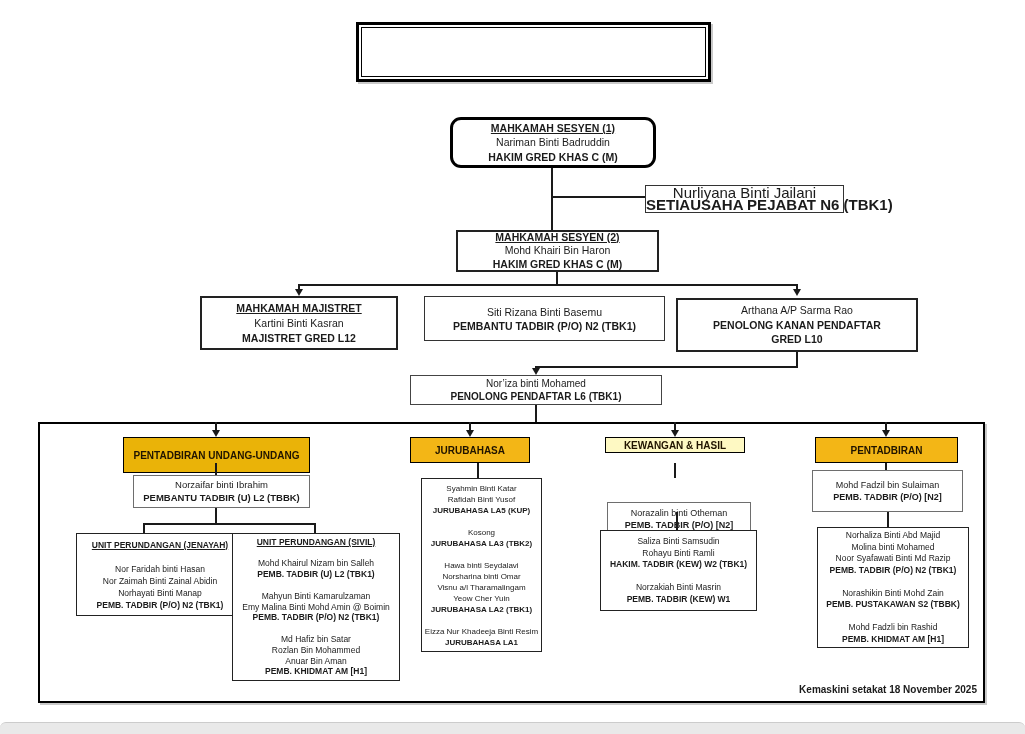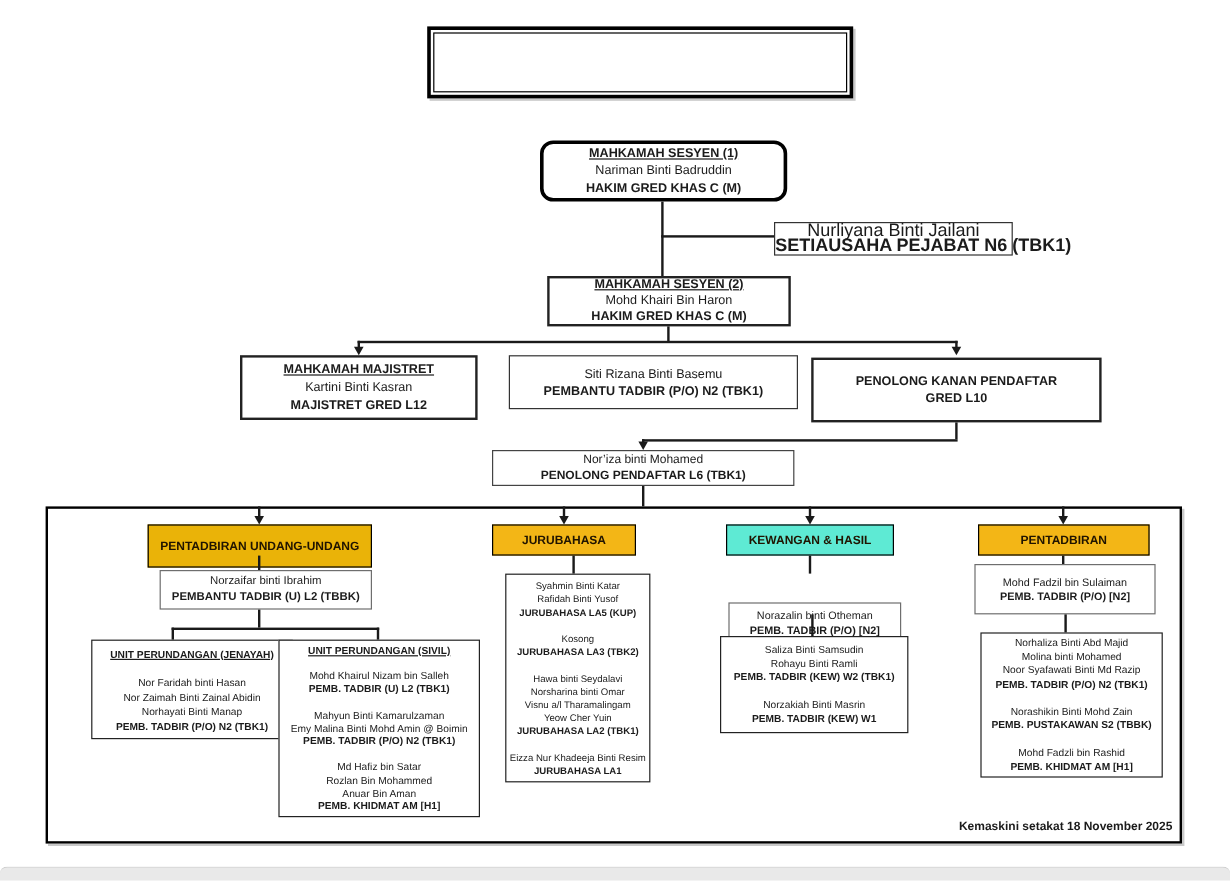--- a/index.html
+++ b/index.html
@@ -50,34 +50,35 @@
   <div class="bx" style="left:200px;top:296px;width:198px;height:54px;border:2px solid #222;font-size:10.5px;line-height:15px;">
       <div class="ln b u">MAHKAMAH MAJISTRET</div>
       <div class="ln">Kartini Binti Kasran</div>
       <div class="ln b">MAJISTRET GRED L12</div>
     </div>
   <div class="bx" style="left:424px;top:296px;width:241px;height:45px;border:1.5px solid #333;font-size:10.5px;line-height:14px;">
       <div class="ln">Siti Rizana Binti Basemu</div>
       <div class="ln b">PEMBANTU TADBIR (P/O) N2 (TBK1)</div>
     </div>
   <div class="bx" style="left:676px;top:298px;width:242px;height:54px;border:2px solid #222;font-size:10.5px;line-height:14.5px;">
+      <div class="ln">Arthana A/P Sarma Rao</div>
       <div class="ln b">PENOLONG KANAN PENDAFTAR</div>
       <div class="ln b">GRED L10</div>
     </div>
 
   <div class="bx" style="left:410px;top:375px;width:252px;height:30px;border:1.5px solid #444;font-size:10px;line-height:13.5px;">
       <div class="ln">Nor’iza binti Mohamed</div>
       <div class="ln b">PENOLONG PENDAFTAR L6 (TBK1)</div>
     </div>
 
   <div style="position:absolute;left:38px;top:422px;width:947px;height:281px;border:2px solid #000;box-sizing:border-box;box-shadow:2px 2px 0 #c9c9c9;"></div>
 
   <div class="hdr" style="left: 123px; top: 437px; width: 187px; height: 36px; background: #eab308;">PENTADBIRAN UNDANG-UNDANG</div>
   <div class="hdr" style="left: 410px; top: 437px; width: 120px; height: 26px; background: rgb(243, 182, 22);">JURUBAHASA</div>
-  <div class="hdr" style="left: 605px; top: 437px; width: 140px; height: 26px; background: #5eead4;">KEWANGAN &amp; HASIL</div>
+  <div class="hdr" style="left: 605px; top: 437px; width: 140px; height: 16px; background: #fef9c3;">KEWANGAN &amp; HASIL</div>
   <div class="hdr" style="left: 815px; top: 437px; width: 143px; height: 26px; background: rgb(243, 182, 22);">PENTADBIRAN</div>
 
   <div class="bx" style="left:133px;top:475px;width:177px;height:33px;border:1.5px solid #6e6e6e;font-size:9.5px;line-height:12.5px;">
       <div class="ln">Norzaifar binti Ibrahim</div>
       <div class="ln b">PEMBANTU TADBIR (U) L2 (TBBK)</div>
     </div>
   <div class="bx sm" style="left:76px;top:533px;width:168px;height:83px;border:1.5px solid #222;line-height:12px;">
       <div class="ln b u">UNIT PERUNDANGAN (JENAYAH)</div>
       <div class="ln"></div>
       <div class="ln">Nor Faridah binti Hasan</div>
@@ -119,21 +120,21 @@
       <div class="ln b">JURUBAHASA LA1</div>
     </div>
 
   <div class="bx" style="left:607px;top:478px;width:144px;height:34px;border:1.5px solid #6e6e6e;font-size:9px;line-height:12.5px;margin-top:24px;">
       <div class="ln">Norazalin binti Otheman</div>
       <div class="ln b">PEMB. TADBIR (P/O) [N2]</div>
     </div>
   <div class="bx sm" style="left:600px;top:530px;width:157px;height:81px;border:1.5px solid #222;line-height:11.5px;">
       <div class="ln">Saliza Binti Samsudin</div>
       <div class="ln">Rohayu Binti Ramli</div>
-      <div class="ln b">PEMB. TADBIR (KEW) W2 (TBK1)</div>
+      <div class="ln b">HAKIM. TADBIR (KEW) W2 (TBK1)</div>
       <div class="ln"></div>
       <div class="ln">Norzakiah Binti Masrin</div>
       <div class="ln b">PEMB. TADBIR (KEW) W1</div>
     </div>
 
   <div class="bx" style="left:812px;top:470px;width:151px;height:42px;border:1.5px solid #6e6e6e;font-size:9px;line-height:12.5px;">
       <div class="ln">Mohd Fadzil bin Sulaiman</div>
       <div class="ln b">PEMB. TADBIR (P/O) [N2]</div>
     </div>
   <div class="bx sm" style="left:817px;top:527px;width:152px;height:121px;border:1.5px solid #222;line-height:11.5px;">

